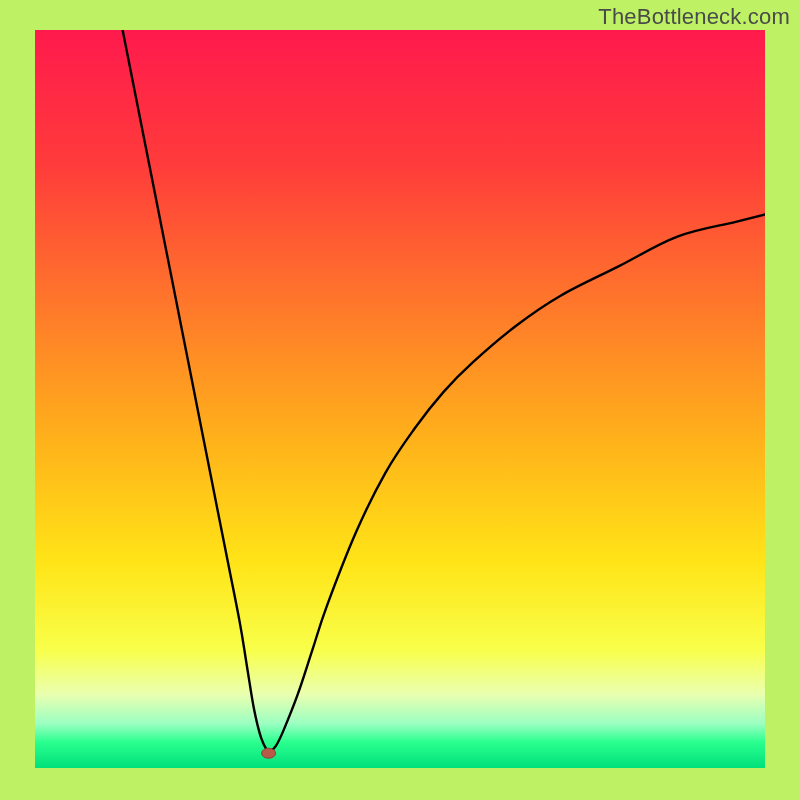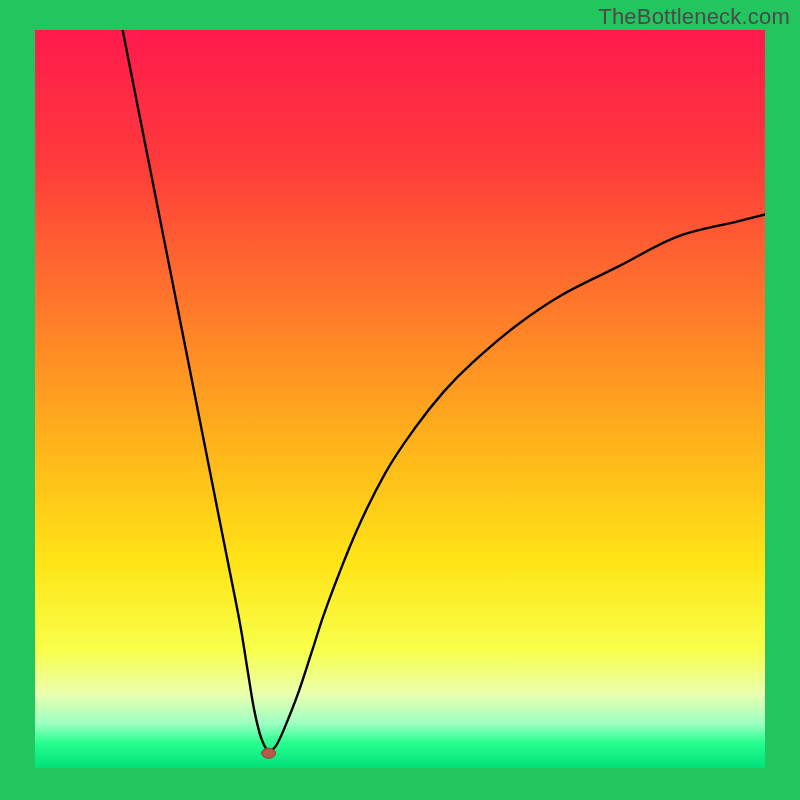--- a/index.html
+++ b/index.html
@@ -10,21 +10,21 @@
     background: #000;
     overflow: hidden;
     font-family: Arial, Helvetica, sans-serif;
   }
   .frame {
     position: absolute;
     left: 0;
     top: 0;
     width: 800px;
     height: 800px;
-    background: #22c55e;
+    background: #bef264;
   }
   .watermark {
     position: absolute;
     top: 4px;
     right: 10px;
     color: #4a4a4a;
     font-size: 22px;
     font-weight: 500;
     letter-spacing: 0.2px;
     z-index: 50;

